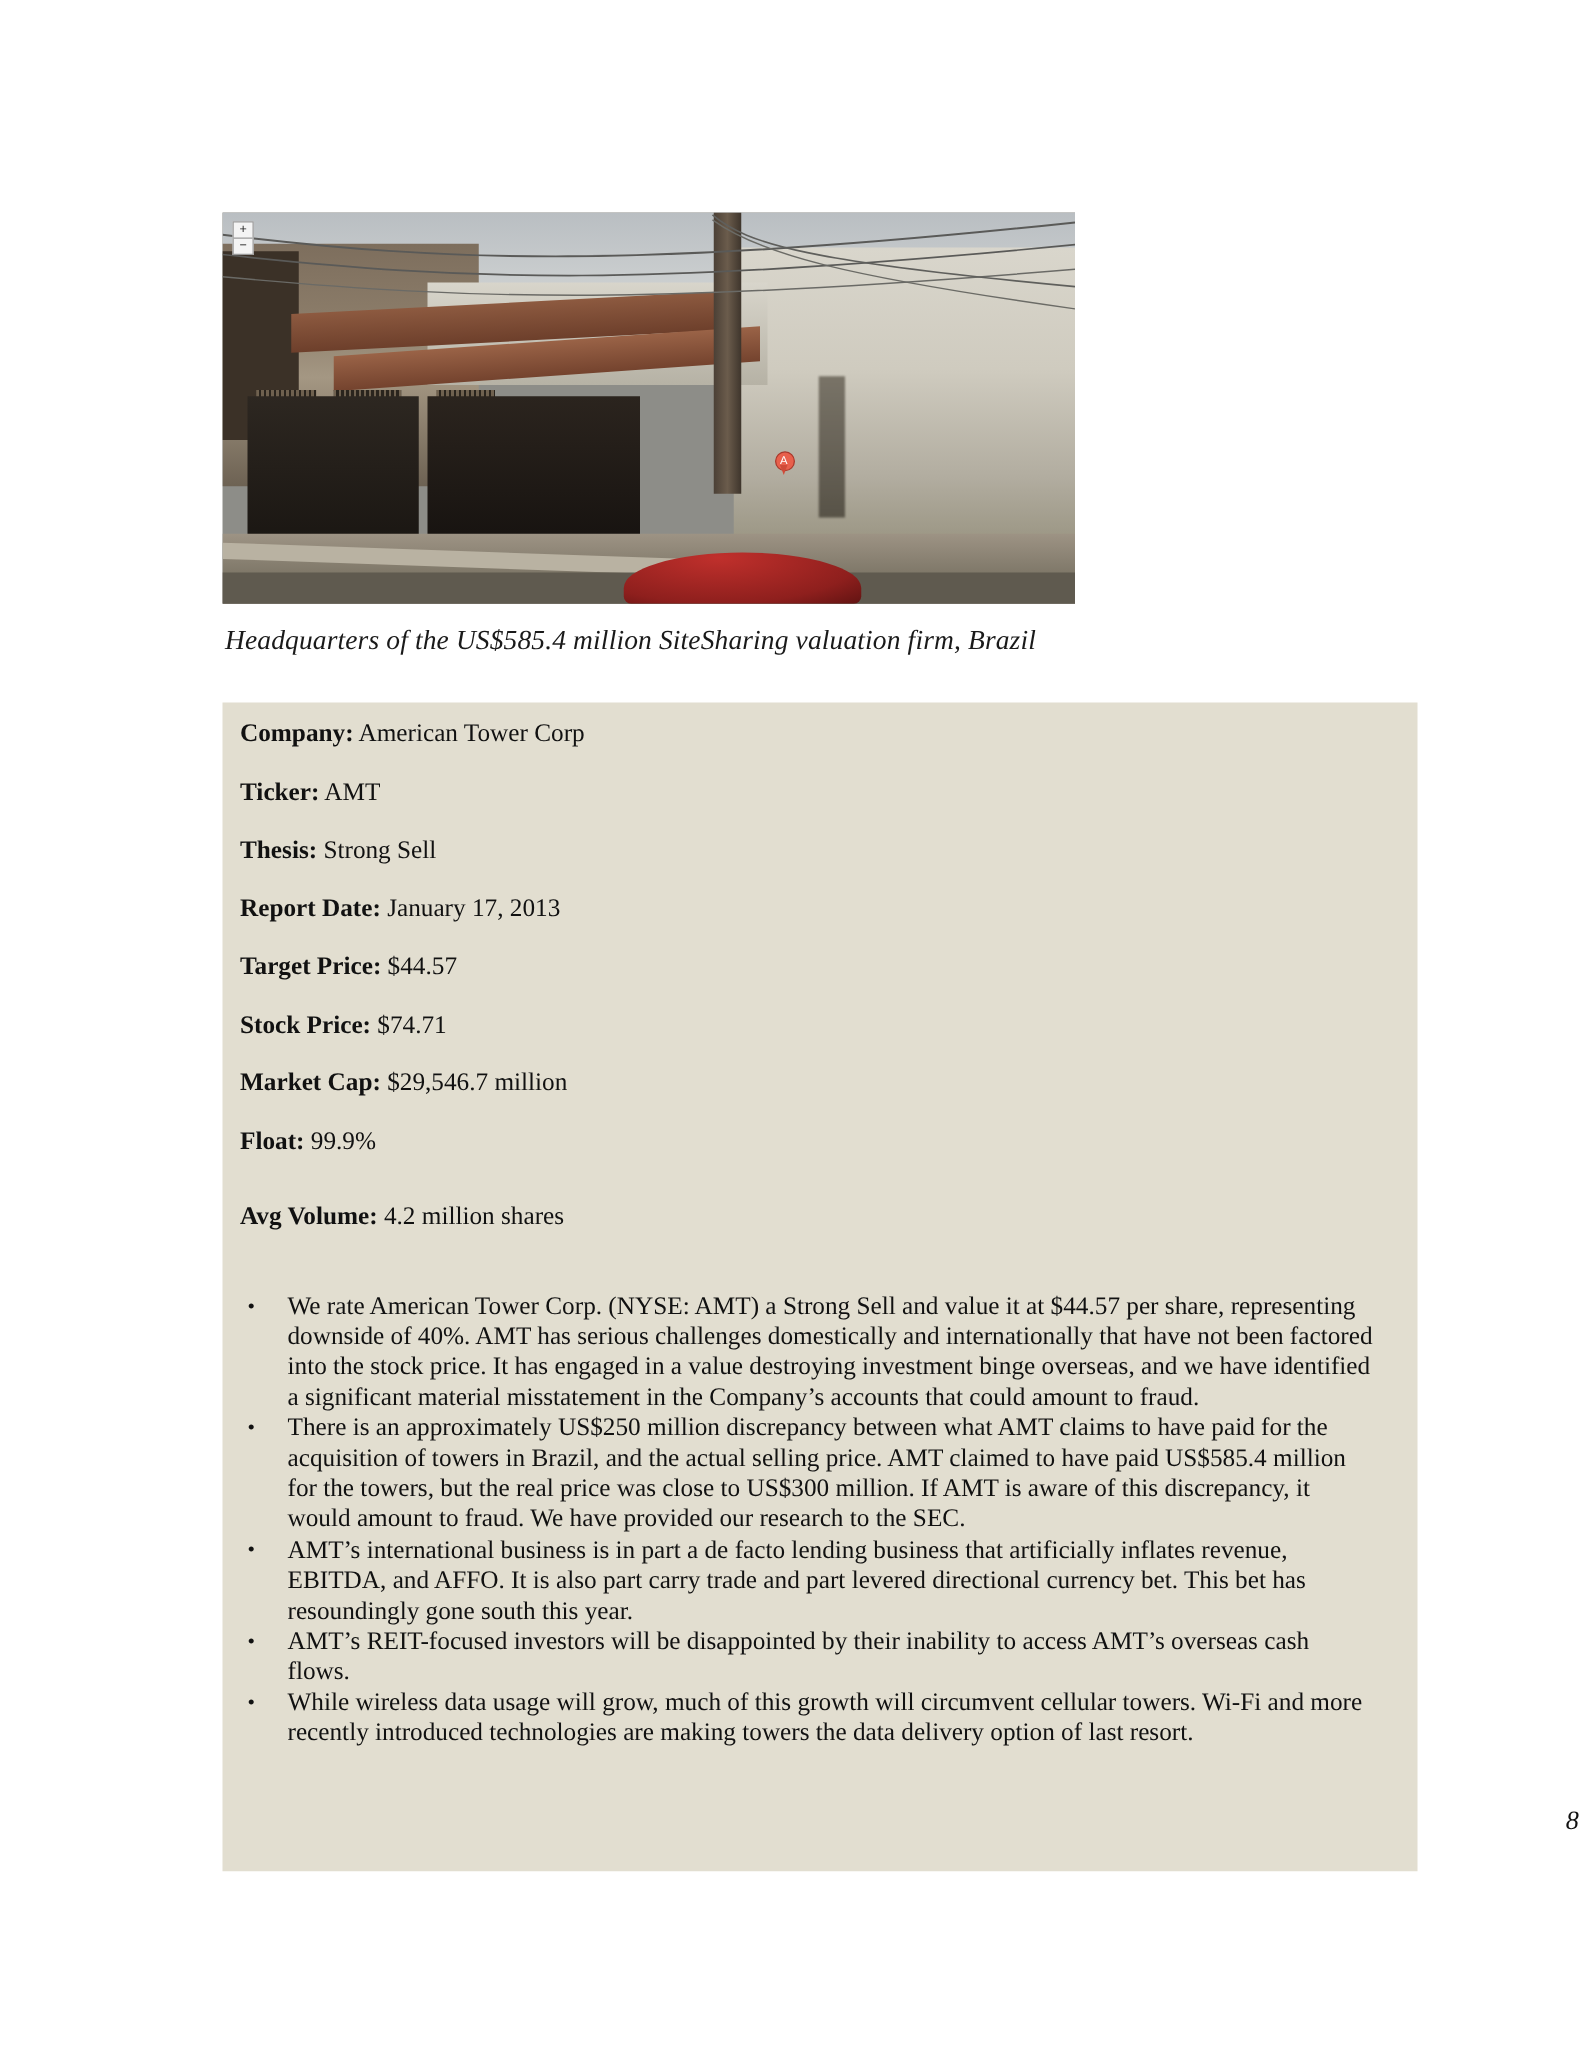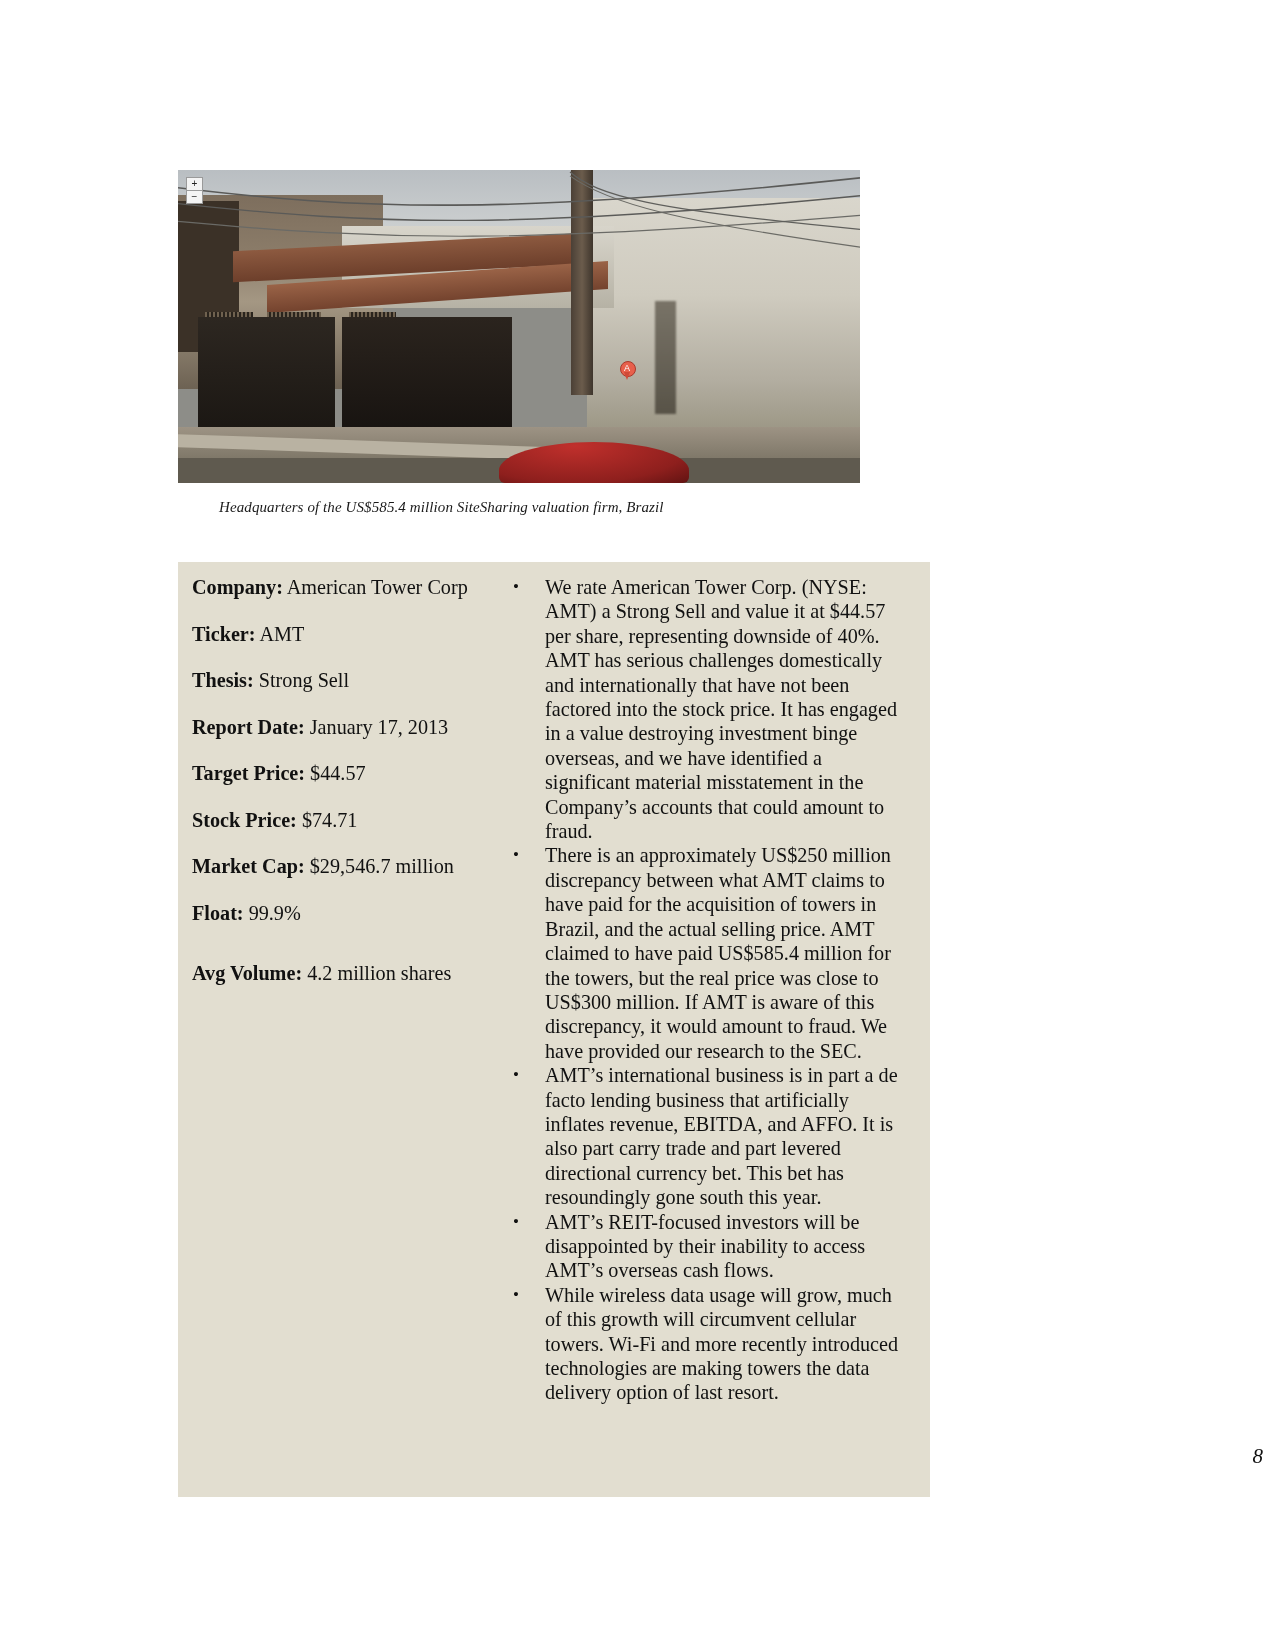--- a/index.html
+++ b/index.html
@@ -174,37 +174,37 @@
   }
   .zoom-ctl .zi { border-bottom: 1px solid #9a9a9a; }
 
   
   .caption {
     position: absolute;
     left: 180px;
     top: 499px;
     font-family: "Liberation Serif", serif;
     font-style: italic;
-    font-size: 15px;
+    font-size: 22px;
     color: #1a1a1a;
     white-space: nowrap;
     letter-spacing: .1px;
-    margin-left: 39px;
   }
 
   
   .infobox {
     position: absolute;
     left: 178px;
     top: 562px;
-    width: 752px;
+    width: 956px;
     height: 935px;
     background: #e2ded0;
     display: flex;
     box-sizing: border-box;
+    flex-direction: column;
   }
   .col-left {
     width: 327px;
     box-sizing: border-box;
     padding: 13px 10px 0 14px;
     flex: 0 0 327px;
   }
   .col-right {
     flex: 1 1 auto;
     box-sizing: border-box;
@@ -221,21 +221,21 @@
   }
   .fact.hang {
     padding-left: 72px;
     text-indent: -72px;
   }
   .fact b { font-weight: bold; }
   .fact.gap-before { margin-top: 36px; }
 
   ul.bullets {
     list-style: none;
-    margin: 0;
+    margin: 12px;
     padding: 0;
   }
   ul.bullets li {
     position: relative;
     font-size: 20.2px;
     line-height: 24.4px;
     padding-left: 40px;
     margin: 0 0 0 0;
     color: #111;
   }

